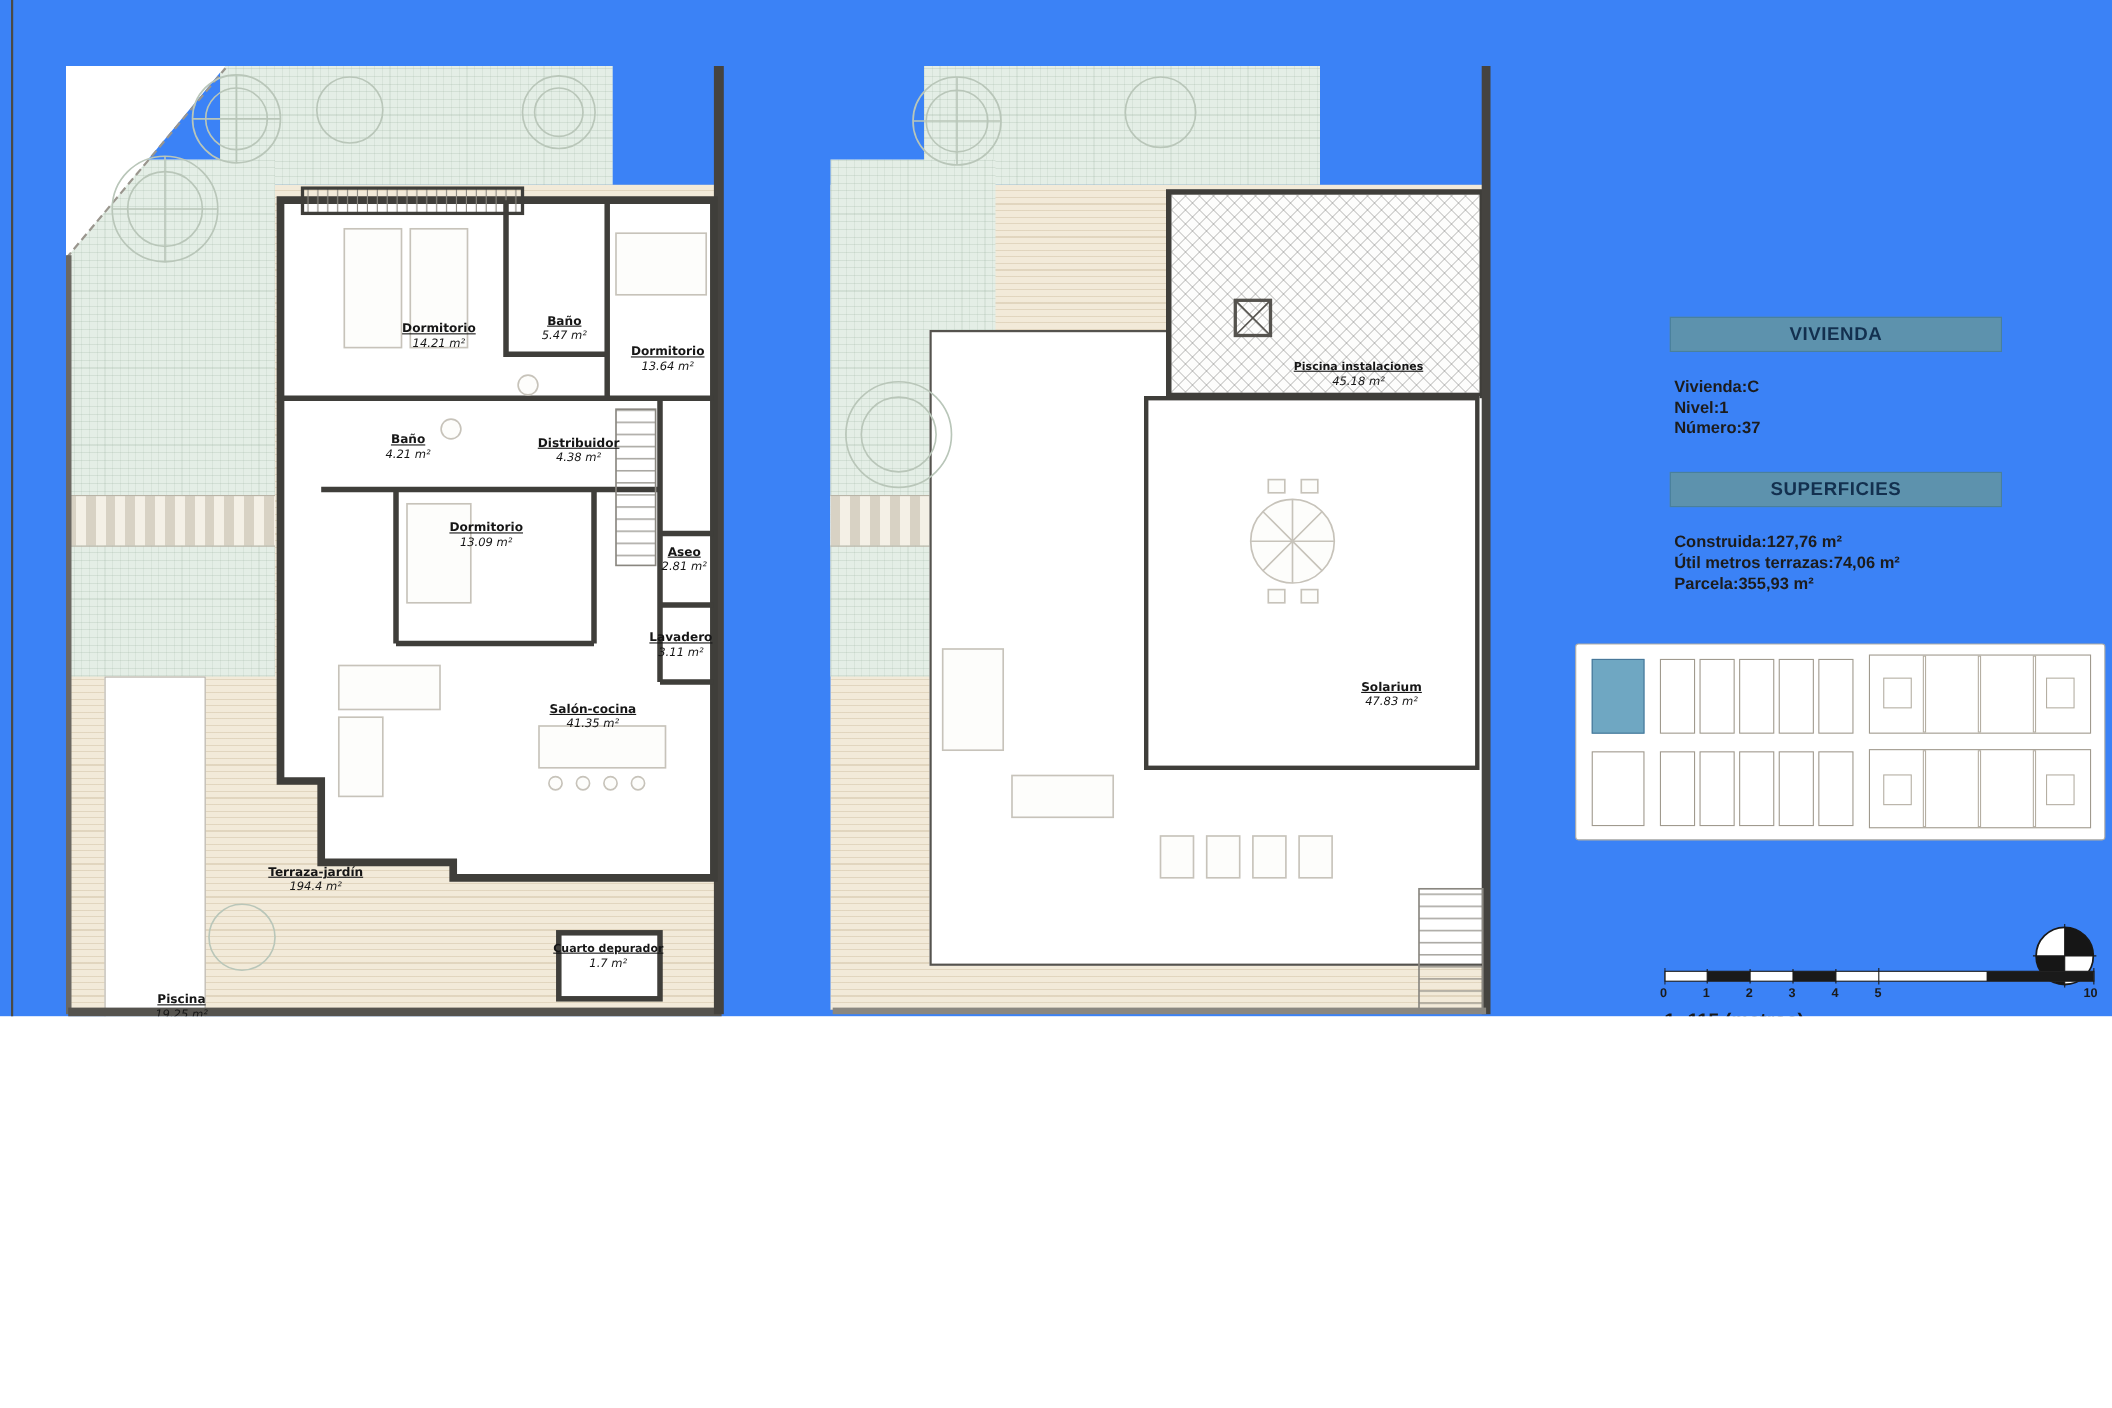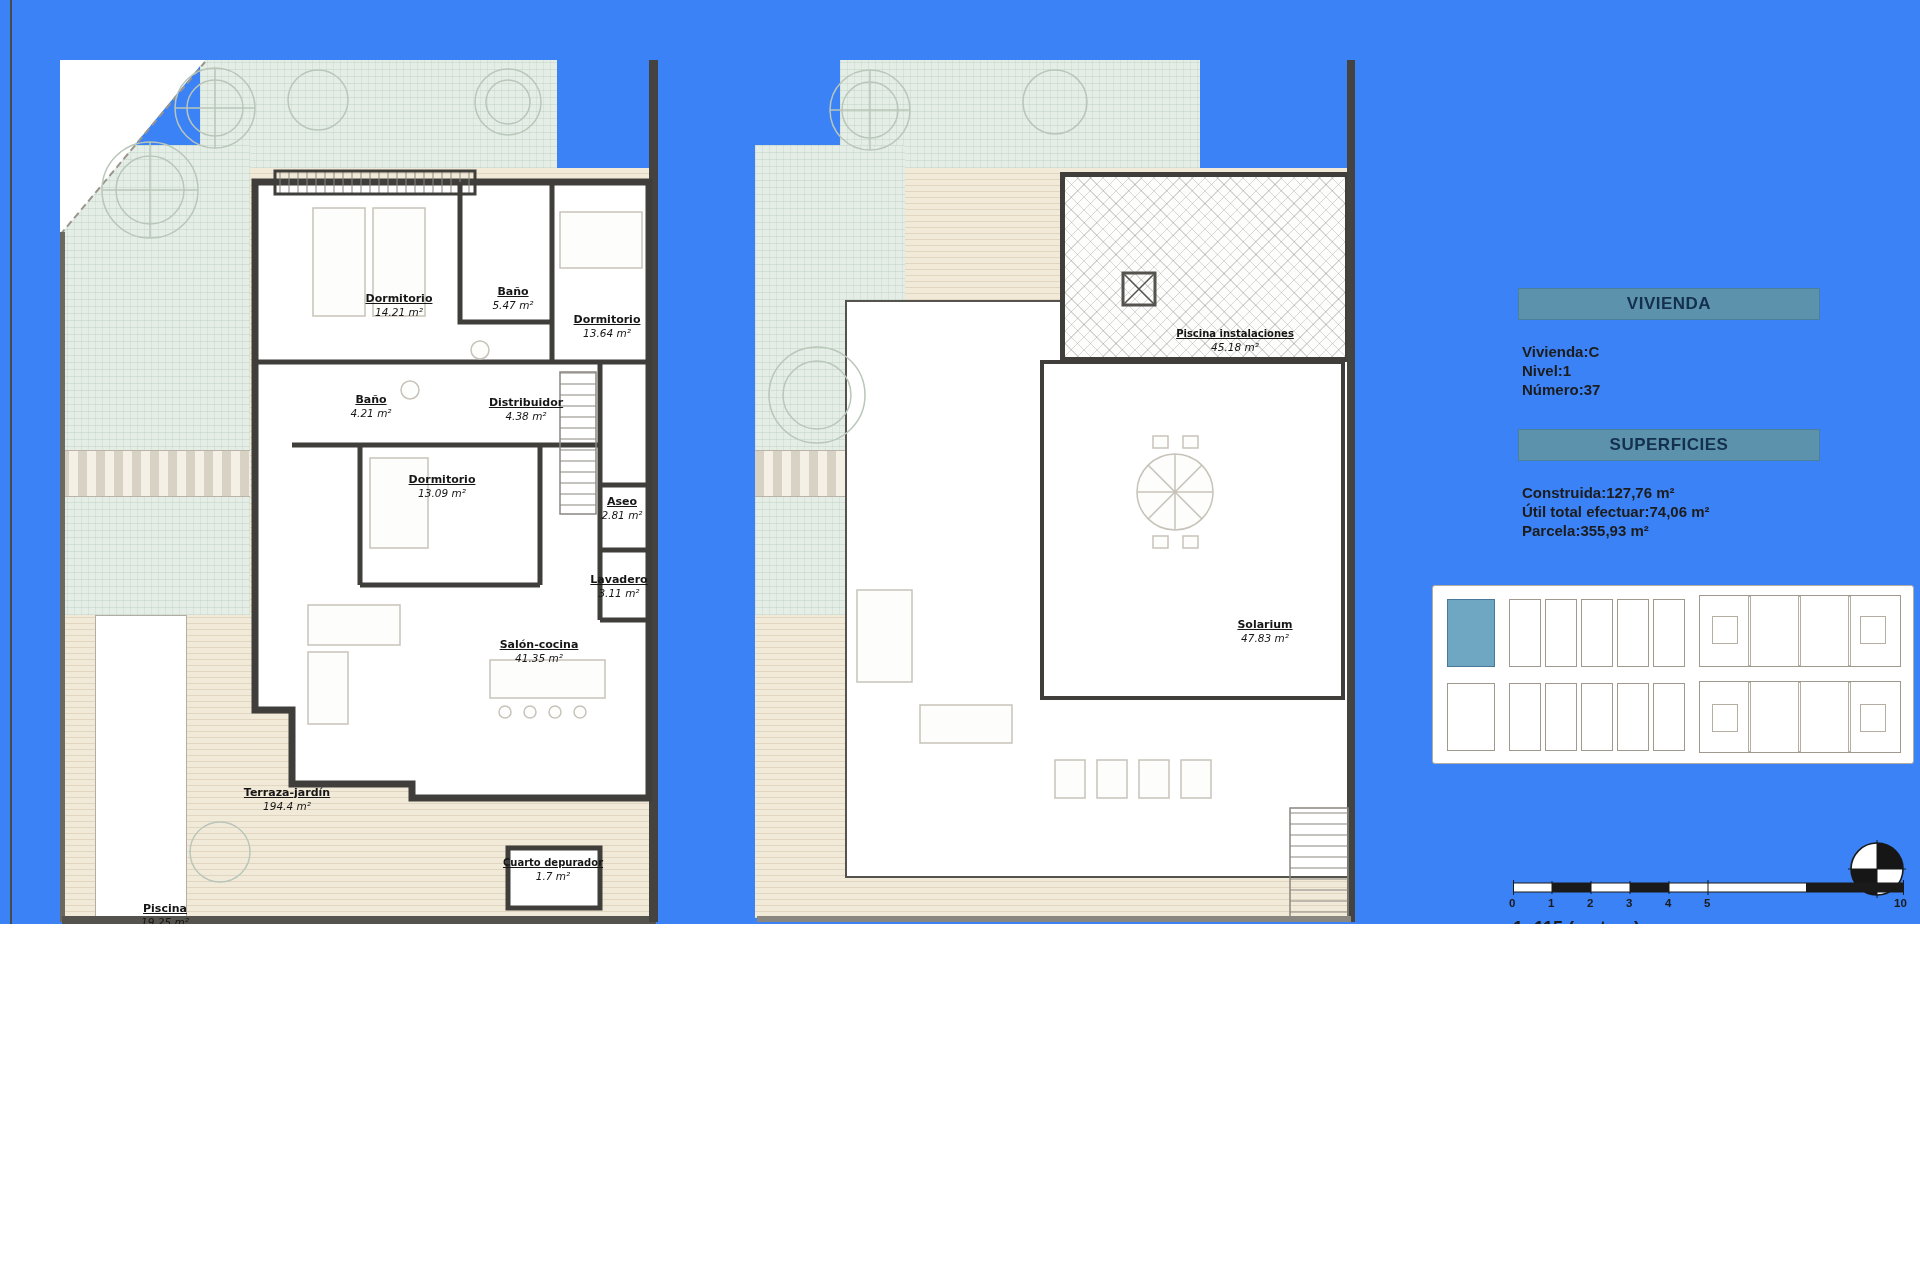--- a/index.html
+++ b/index.html
@@ -254,21 +254,21 @@
           <span class="v">37</span>
         </div>
     </div>
     <div class="info-bar">SUPERFICIES</div>
     <div class="info-rows">
       <div class="info-row">
           <span>Construida:</span>
           <span class="v">127,76 m²</span>
         </div>
       <div class="info-row">
-          <span>Útil total efectuar:</span>
+          <span>Útil metros terrazas:</span>
           <span class="v">74,06 m²</span>
         </div>
       <div class="info-row">
           <span>Parcela:</span>
           <span class="v">355,93 m²</span>
         </div>
     </div>
   </div>
 
   <div class="siteplan">

